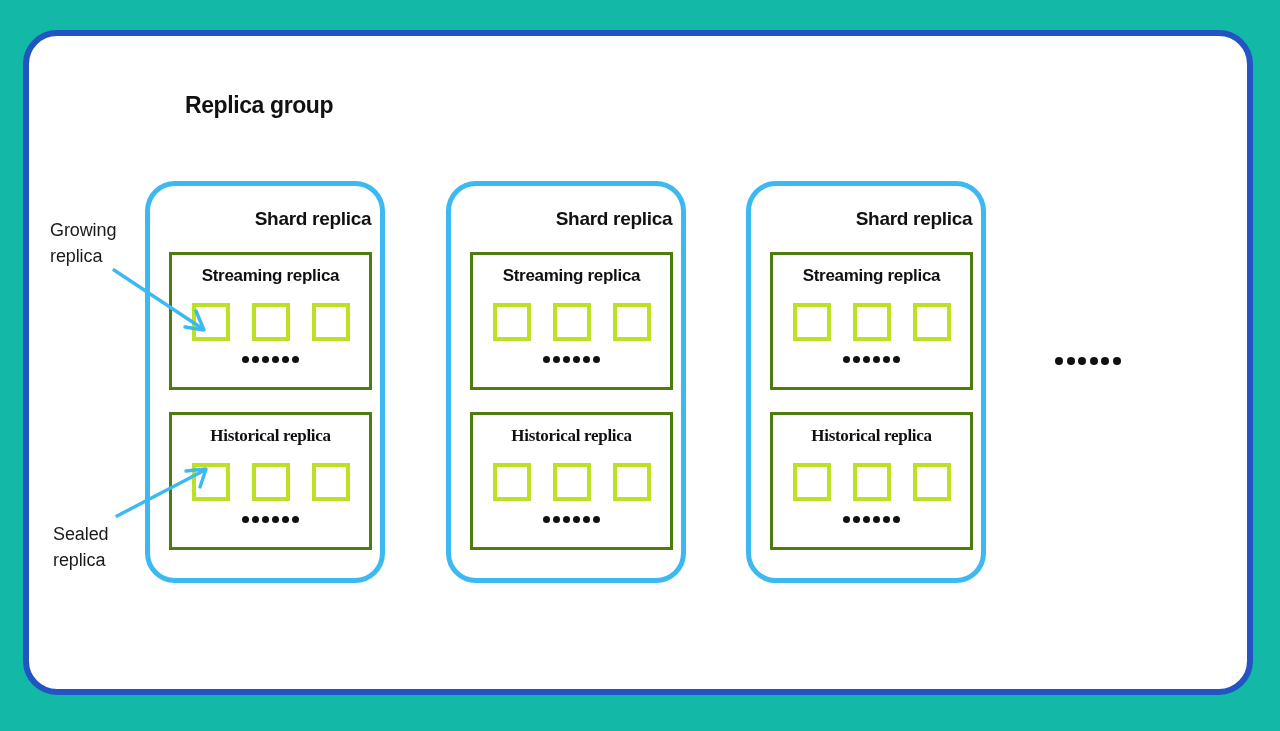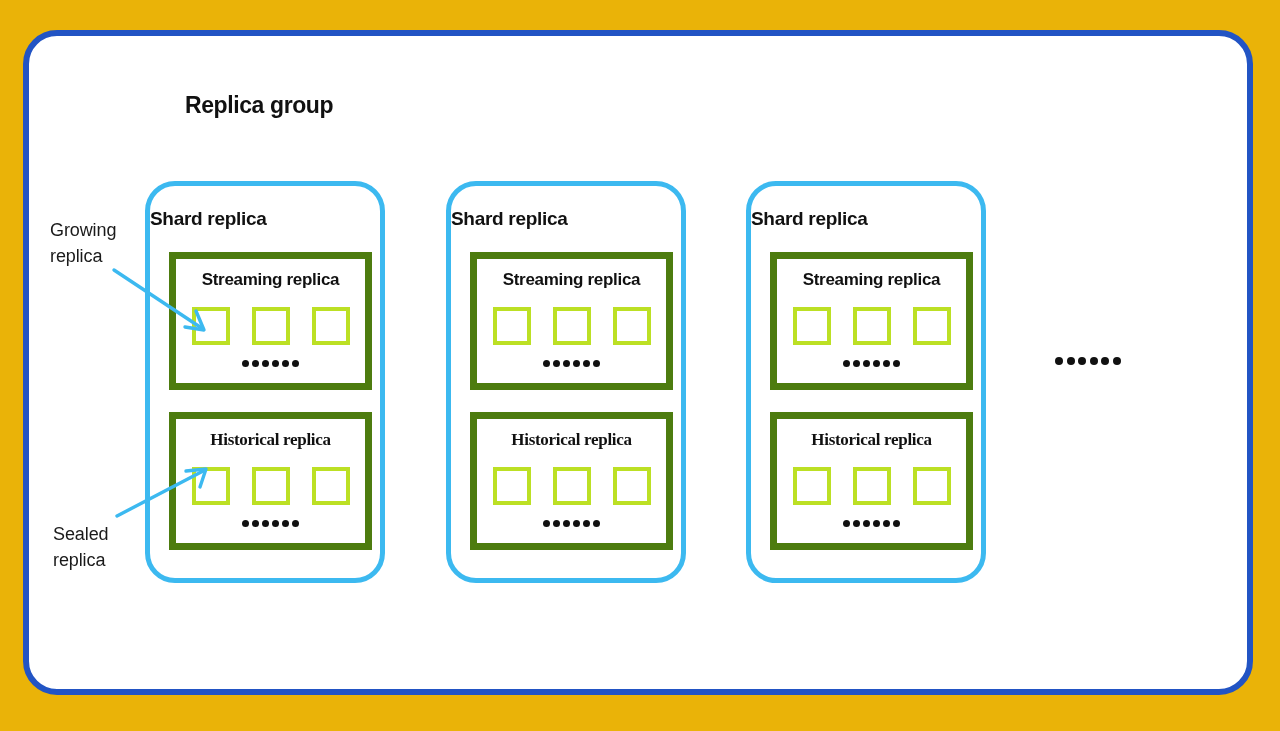--- a/index.html
+++ b/index.html
@@ -10,21 +10,21 @@
   }
   body {
     font-family: "Liberation Sans", sans-serif;
     -webkit-font-smoothing: antialiased;
   }
 
   #canvas {
     position: relative;
     width: 1280px;
     height: 731px;
-    background: #eab308;
+    background: #14b8a6;
     overflow: hidden;
   }
 
   
   .group-frame {
     position: absolute;
     left: 23px;
     top: 30px;
     width: 1230px;
     height: 665px;
@@ -58,36 +58,37 @@
   }
   .shard-card.c0 { left: 145px; }
   .shard-card.c1 { left: 446px; }
   .shard-card.c2 { left: 746px; }
 
   .shard-title {
     position: absolute;
     top: 22px;
     left: 0;
     width: 100%;
-    text-align: left;
+    text-align: center;
     font-size: 19px;
     font-weight: bold;
     letter-spacing: -0.3px;
     color: #111111;
     white-space: nowrap;
+    padding-left: 48px;
   }
 
   
   .replica-box {
     position: absolute;
     left: 19px;
     width: 203px;
     height: 138px;
     box-sizing: border-box;
-    border: 7px solid #4d7c0f;
+    border: 3px solid #4d7c0f;
     background: #ffffff;
   }
   .replica-box.streaming  { top: 66px; }
   .replica-box.historical { top: 226px; font-family: Liberation Serif, serif; }
 
   .replica-title {
     position: absolute;
     top: 11px;
     left: 0;
     width: 100%;

